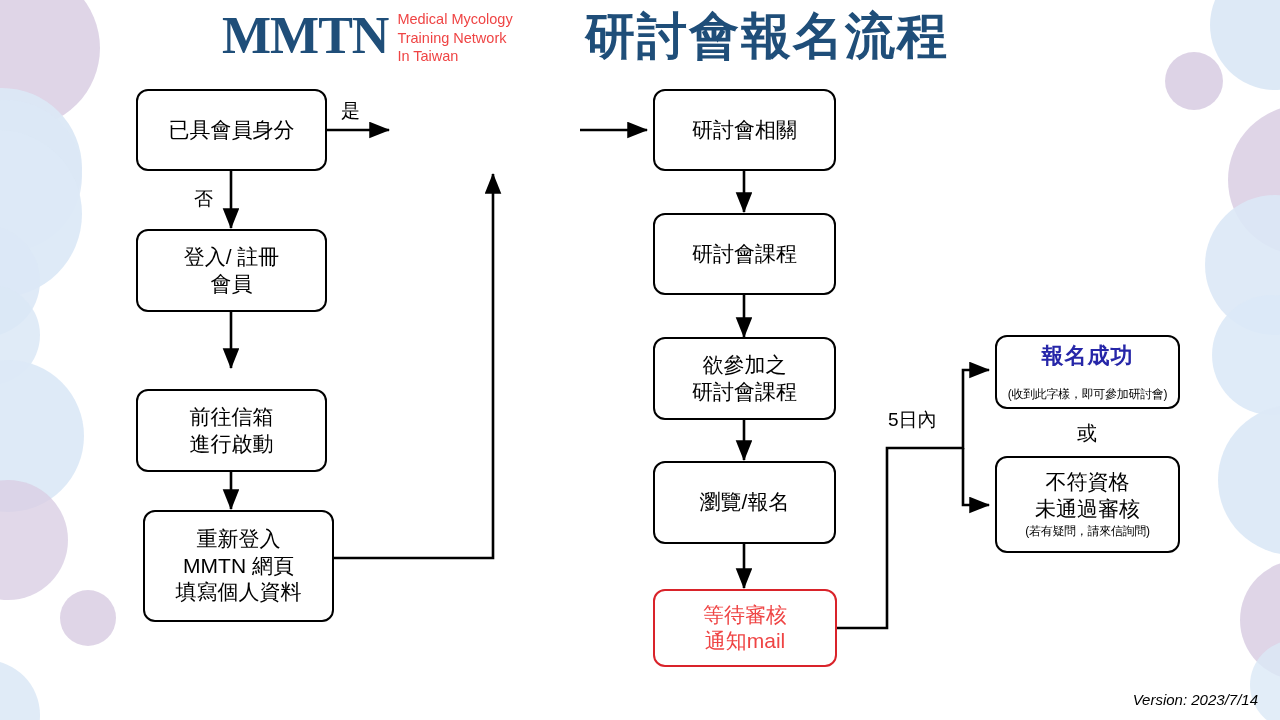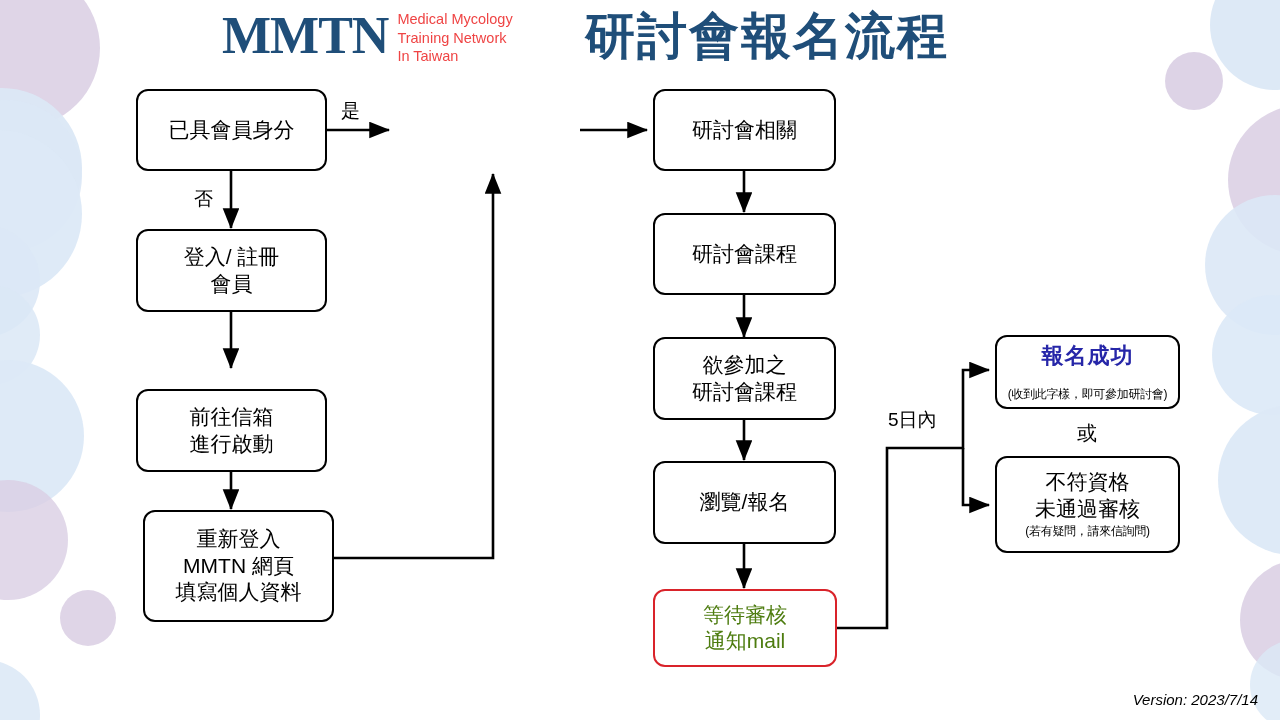--- a/index.html
+++ b/index.html
@@ -85,21 +85,21 @@
     justify-content: center;
     text-align: center;
     color: #000000;
     font-size: 21px;
     line-height: 1.26;
     z-index: 3;
   }
   .node .line { display: block; white-space: nowrap; }
   .node.alert {
     border-color: #d9232a;
-    color: #4d7c0f;
+    color: #ef4444;
   }
   .node .title-em {
     font-weight: bold;
     color: #2626a8;
     font-size: 22px;
     letter-spacing: 1px;
   }
   .node .note {
     font-size: 12px;
     color: #000000;

